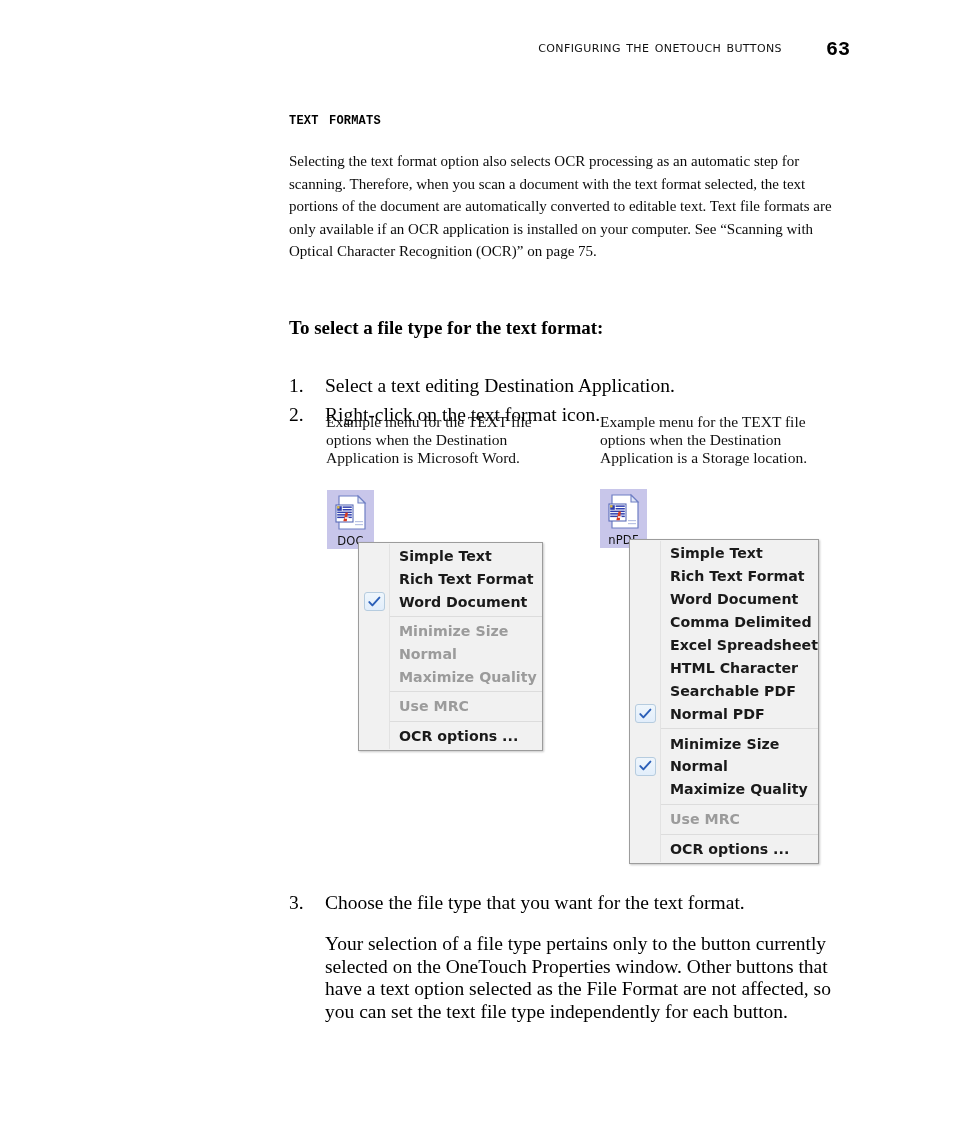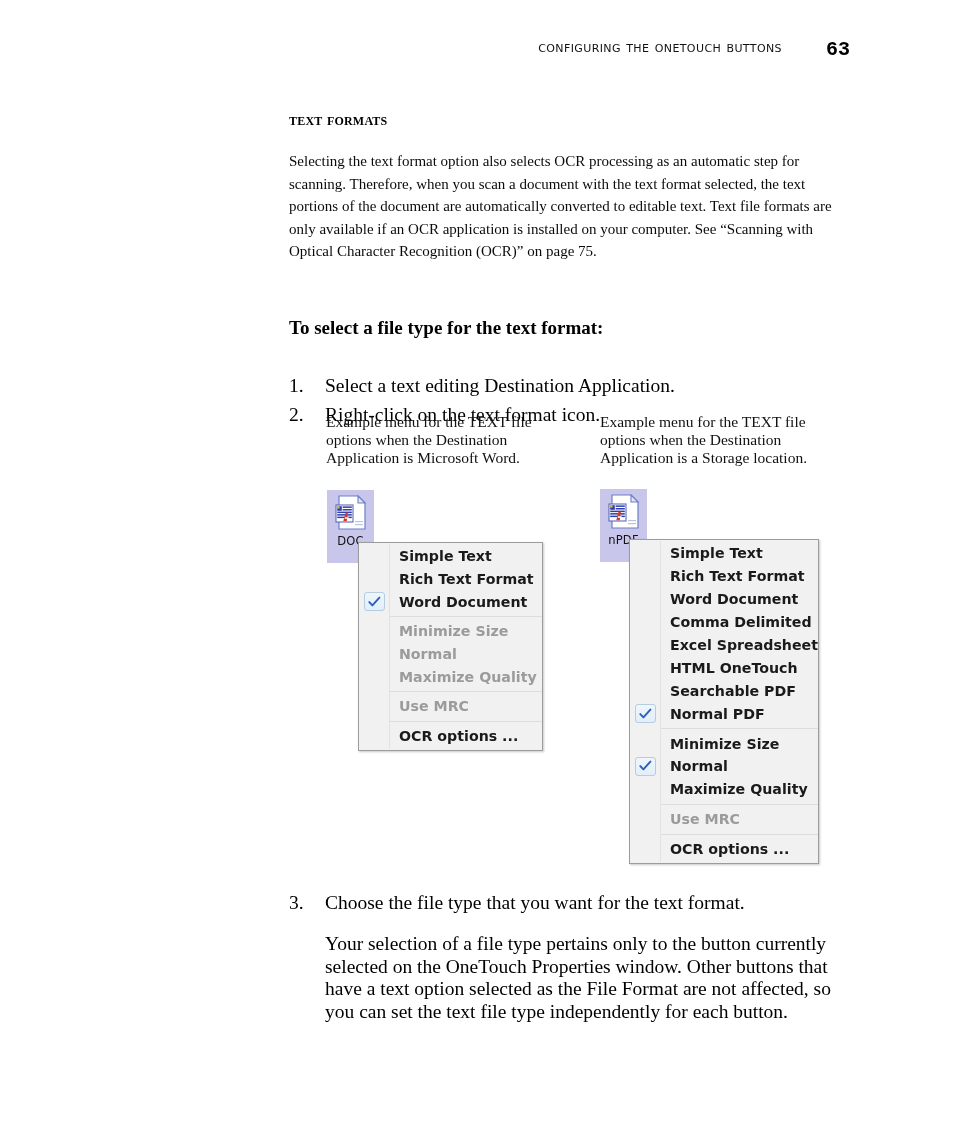--- a/index.html
+++ b/index.html
@@ -44,21 +44,21 @@
     color: #000000;
     margin-left: 44px;
     letter-spacing: 0px;
   }
 
   
   .section-heading {
     position: absolute;
     left: 289px;
     top: 110px;
-    font-family: Liberation Serif, serif;
+    font-family: Liberation Mono, monospace;
     font-weight: bold;
     font-size: 17px;
     font-variant: small-caps;
     text-transform: lowercase;
     letter-spacing: 0.2px;
     color: #000000;
   }
 
   
   .body-col {
@@ -127,21 +127,21 @@
 
   
   .file-icon-wrap {
     position: absolute;
     width: 47px;
     background: #c8c6ea;
     display: flex;
     flex-direction: column;
     align-items: center;
     padding-top: 4px;
-    padding-bottom: 15px;
+    padding-bottom: 1px;
   }
   .icon-left  { left: 327px; top: 490px; }
   .icon-right { left: 600px; top: 489px; }
 
   .doc-icon { width: 34px; height: 38px; display: block; }
 
   .icon-label {
     font-family: "DejaVu Sans", sans-serif;
     font-size: 11.5px;
     color: #111111;
@@ -349,21 +349,21 @@
     <div class="menu-item">
       <span class="gutter"></span>
       <span class="label">Comma Delimited</span>
     </div>
     <div class="menu-item">
       <span class="gutter"></span>
       <span class="label">Excel Spreadsheet</span>
     </div>
     <div class="menu-item">
       <span class="gutter"></span>
-      <span class="label">HTML OneTouch</span>
+      <span class="label">HTML Character</span>
     </div>
     <div class="menu-item">
       <span class="gutter"></span>
       <span class="label">Searchable PDF</span>
     </div>
     <div class="menu-item">
       <span class="gutter">
         <span class="check-box">
           <svg width="13" height="12" viewBox="0 0 13 12">
             <path d="M1.3 6.1 L4.4 9.4 L11.4 1.6" fill="none" stroke="#2b5fb8" stroke-width="1.9" stroke-linecap="round" stroke-linejoin="round"></path>

